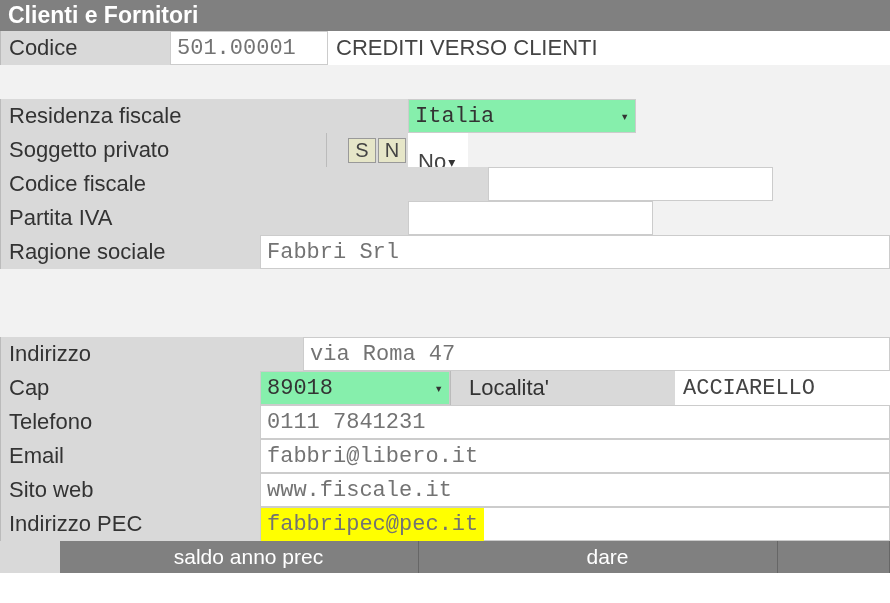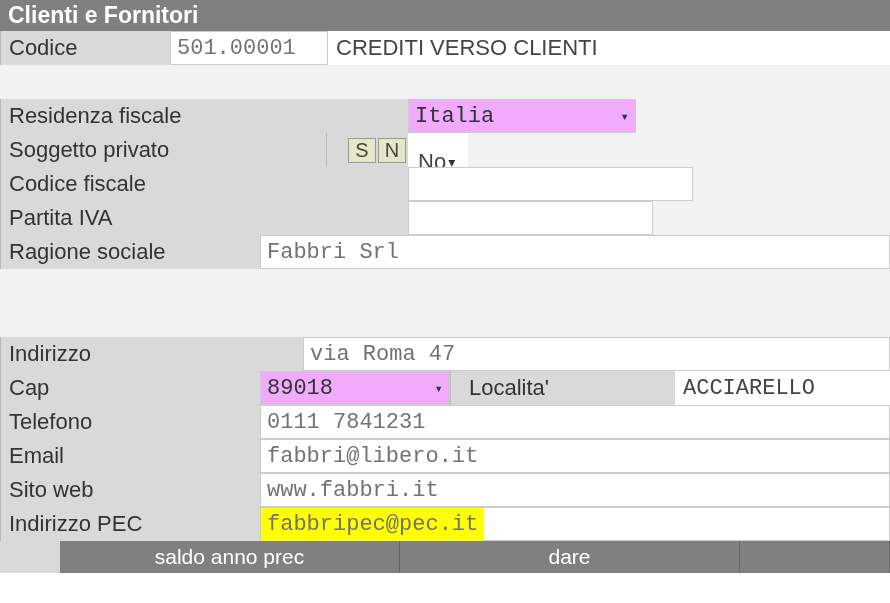--- a/index.html
+++ b/index.html
@@ -67,21 +67,21 @@
     color: #444;
     display: inline-flex;
     align-items: center;
     justify-content: center;
     cursor: pointer;
     margin-left: 2px;
   }
   .dropdown {
     display: flex;
     align-items: center;
-    background: #f0abfc;
+    background: #86efac;
     border: 1px solid #ccc;
     padding: 4px 6px;
     font-family: "Courier New", monospace;
     font-size: 22px;
     color: #333;
     cursor: pointer;
     position: relative;
   }
   .chev {
     margin-left: auto;
@@ -90,20 +90,21 @@
   }
   .highlight {
     background: #ffff00;
   }
   .footer-row {
     display: flex;
     height: 32px;
     background: #808080;
     color: #fff;
     font-size: 21px;
+    gap: 19px;
   }
   .footer-cell {
     display: flex;
     align-items: center;
     justify-content: center;
     border-right: 1px solid #666;
     color: #fff;
     background: #808080;
   }
   .footer-cell.light {
@@ -145,21 +146,21 @@
       <span class="sn-btn">N</span>
     </div>
     <div class="cell-plain" style="width:60px; padding-left:10px;margin-top:23px;">
       <span>No</span>
         <span class="chev" style="margin-left:2px">▾</span>
     </div>
     <div class="gap" style="border:none"></div>
   </div>
 
   <div class="row">
-    <div class="cell-label" style="width:408px">Codice fiscale</div>
+    <div class="cell-label" style="width:488px">Codice fiscale</div>
     <div class="cell-input" style="width:285px"></div>
     <div class="gap" style="border:none"></div>
   </div>
 
   <div class="row">
     <div class="cell-label" style="width:408px">Partita IVA</div>
     <div class="cell-input" style="width:245px"></div>
     <div class="gap" style="border:none"></div>
   </div>
 
@@ -191,21 +192,21 @@
     <div class="cell-input mono" style="flex:1">0111 7841231</div>
   </div>
 
   <div class="row">
     <div class="cell-label" style="width:260px">Email</div>
     <div class="cell-input mono" style="flex:1">fabbri@libero.it</div>
   </div>
 
   <div class="row">
     <div class="cell-label" style="width:260px">Sito web</div>
-    <div class="cell-input mono" style="flex:1">www.fabbri.it</div>
+    <div class="cell-input mono" style="flex:1">www.fiscale.it</div>
   </div>
 
   <div class="row">
     <div class="cell-label" style="width:260px">Indirizzo PEC</div>
     <div class="cell-input mono" style="flex:1; padding:0;">
       <span class="highlight" style="padding:4px 6px;">fabbripec@pec.it</span>
     </div>
   </div>
 
   <div class="footer-row">

